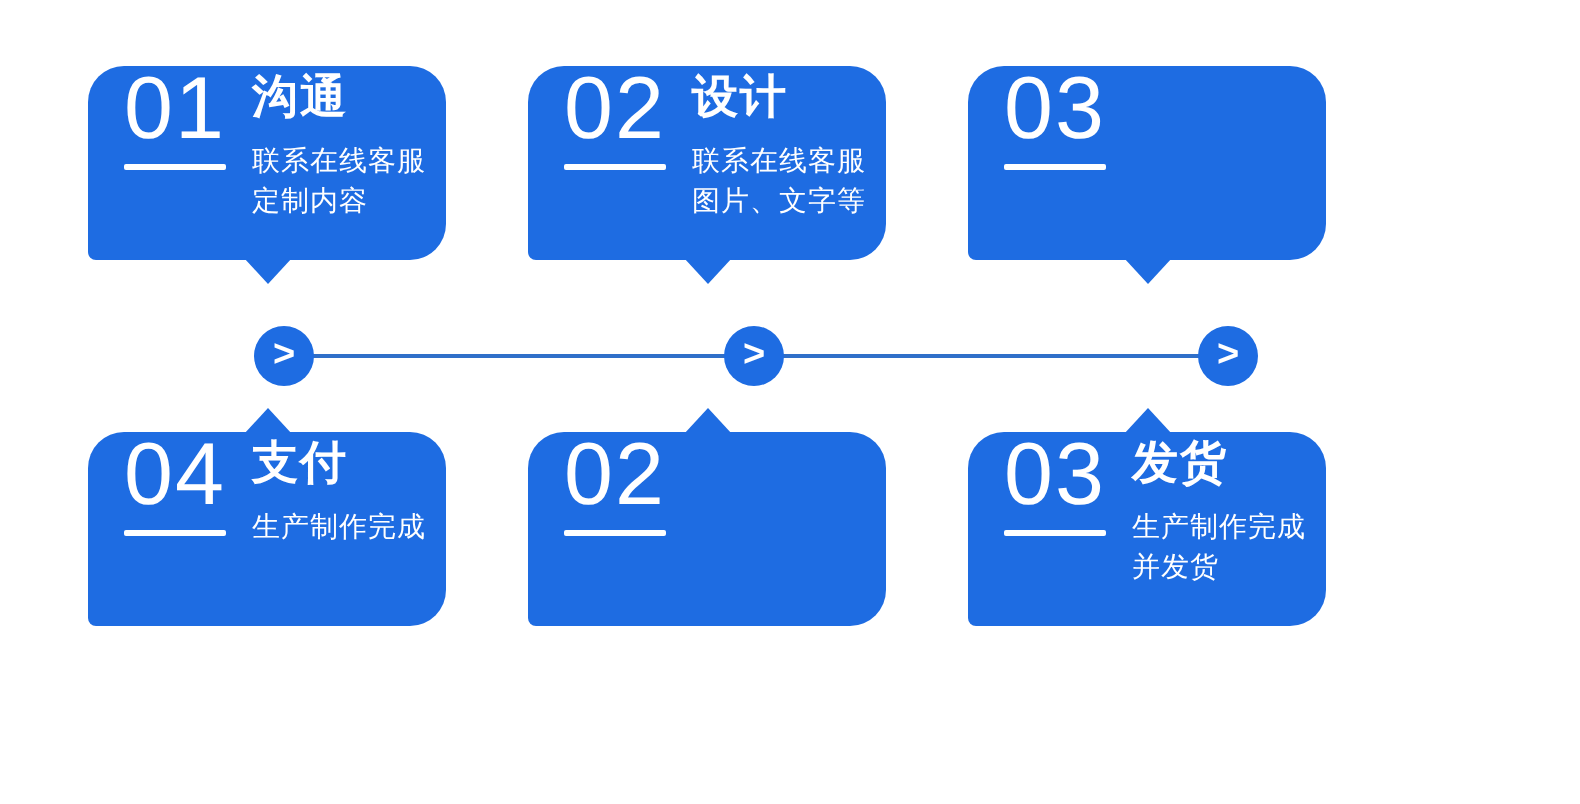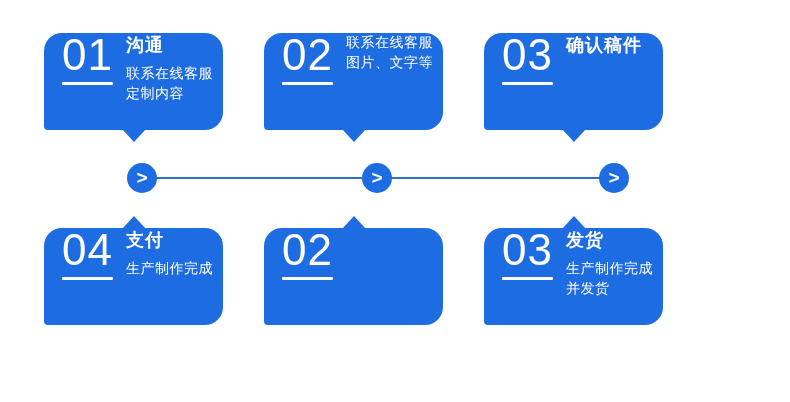--- a/index.html
+++ b/index.html
@@ -6,21 +6,21 @@
   html, body {
     width: 790px; height: 402px;
     background: var(--page_bg, #ffffff);
     font-family: "Liberation Sans", "DejaVu Sans", sans-serif;
     overflow: hidden;
   }
   .stage { position: relative; width: 790px; height: 402px; }
 
   .row { position: absolute; left: 44px; display: flex; gap: 41px; }
   .row-top { top: 33px; }
-  .row-bottom { top: 228px; }
+  .row-bottom { top: 216px; }
 
   .card {
     position: relative;
     width: 179px; height: 97px;
     background: var(--card_blue, #1e6ce2);
     border-radius: 18px 18px 18px 4px;
     color: var(--text_white, #ffffff);
     display: flex; align-items: flex-start;
     padding: 0 10px 0 18px; gap: 13px;
   }
@@ -31,21 +31,21 @@
     border-right: 12px solid transparent;
   }
   .row-top .tail { bottom: -12px; border-top: 13px solid var(--card_blue, #1e6ce2); }
   .row-bottom .tail { top: -12px; border-bottom: 13px solid var(--card_blue, #1e6ce2); }
 
   .numwrap { flex: 0 0 auto; text-align: center; }
   .num { font-size: 44px; line-height: 1.02; font-weight: 400; letter-spacing: 1px; }
   .num-underline { height: 3px; background: var(--text_white, #ffffff); margin-top: 4px; border-radius: 1px; }
 
   .txt { flex: 1 1 auto; min-width: 0; }
-  .title { font-size: 18px; font-weight: bold; letter-spacing: 1px; margin-bottom: 7px; }
+  .title { font-size: 23px; font-weight: bold; letter-spacing: 1px; margin-bottom: 7px; }
   .desc { font-size: 14px; font-weight: normal; line-height: 1.42; letter-spacing: 0.5px; white-space: pre-line; }
 
   .connector-line {
     position: absolute; top: 177px; left: 142px;
     width: 472px; height: 2px;
     background: var(--line_blue, #2f6fc9);
   }
   .arrow-circle {
     position: absolute; top: 163px;
     width: 30px; height: 30px; border-radius: 50%;
@@ -79,32 +79,32 @@
 定制内容</div>
       </div>
     </div>
     <div class="card">
       <div class="tail"></div>
       <div class="numwrap">
         <div class="num">02</div>
         <div class="num-underline"></div>
       </div>
       <div class="txt">
+        <div class="title">设计</div>
         <div class="desc">联系在线客服
 图片、文字等</div>
       </div>
     </div>
     <div class="card">
       <div class="tail"></div>
       <div class="numwrap">
         <div class="num">03</div>
         <div class="num-underline"></div>
       </div>
       <div class="txt">
-        <div class="title">确认稿件</div>
       </div>
     </div>
   </div>
 
   <div class="connector-line"></div>
   <div class="arrow-circle circle-1">
     <span class="chev">&gt;</span>
   </div>
   <div class="arrow-circle circle-2">
     <span class="chev">&gt;</span>

